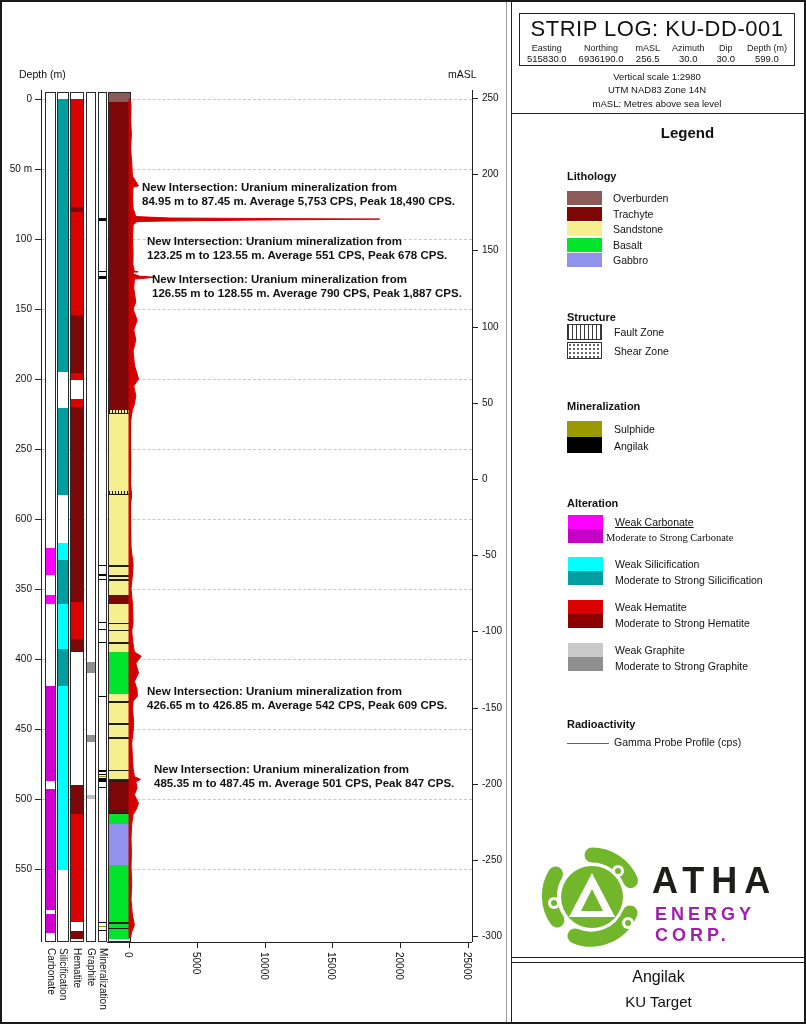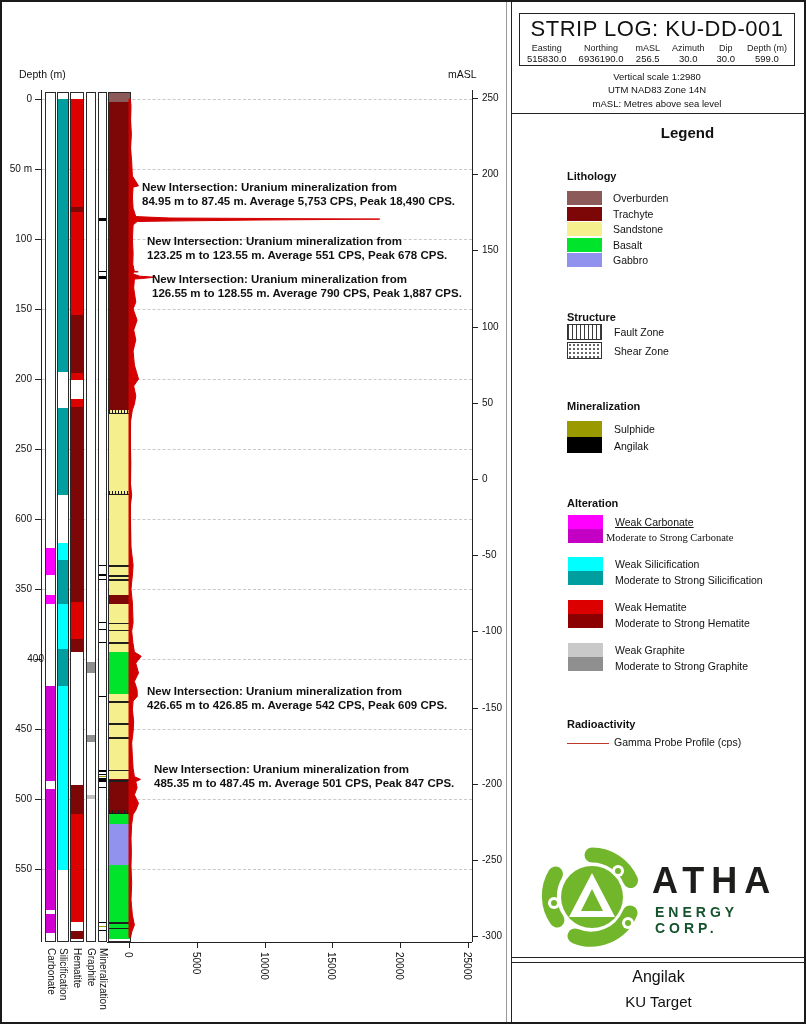--- a/index.html
+++ b/index.html
@@ -64,21 +64,21 @@
       <div class="lbl" style="left: 0px; top: 301px; width: 30px; text-align: right; font-size: 10px;">150</div>
       <div class="tick-line" style="left: 33px; top: 377px; width: 6px;"></div>
       <div class="lbl" style="left: 0px; top: 371px; width: 30px; text-align: right; font-size: 10px;">200</div>
       <div class="tick-line" style="left: 33px; top: 447px; width: 6px;"></div>
       <div class="lbl" style="left: 0px; top: 441px; width: 30px; text-align: right; font-size: 10px;">250</div>
       <div class="tick-line" style="left: 33px; top: 517px; width: 6px;"></div>
       <div class="lbl" style="left: 0px; top: 511px; width: 30px; text-align: right; font-size: 10px;">600</div>
       <div class="tick-line" style="left: 33px; top: 587px; width: 6px;"></div>
       <div class="lbl" style="left: 0px; top: 581px; width: 30px; text-align: right; font-size: 10px;">350</div>
       <div class="tick-line" style="left: 33px; top: 657px; width: 6px;"></div>
-      <div class="lbl" style="left: 0px; top: 651px; width: 30px; text-align: right; font-size: 10px; padding-left: 12px;">400</div>
+      <div class="lbl" style="left: 0px; top: 651px; width: 30px; text-align: right; font-size: 10px;">400</div>
       <div class="tick-line" style="left: 33px; top: 727px; width: 6px;"></div>
       <div class="lbl" style="left: 0px; top: 721px; width: 30px; text-align: right; font-size: 10px;">450</div>
       <div class="tick-line" style="left: 33px; top: 797px; width: 6px;"></div>
       <div class="lbl" style="left: 0px; top: 791px; width: 30px; text-align: right; font-size: 10px;">500</div>
       <div class="tick-line" style="left: 33px; top: 867px; width: 6px;"></div>
       <div class="lbl" style="left: 0px; top: 861px; width: 30px; text-align: right; font-size: 10px;">550</div>
     </div>
   <div id="masl-ticks" class="abs">
       <div class="tick-line" style="left: 470px; top: 96px; width: 6px;"></div>
       <div class="lbl" style="left: 480px; top: 90px; font-size: 10px;">250</div>
@@ -339,19 +339,19 @@
     <polygon points="52,28 75,72 29,72" fill="#ffffff"></polygon>
     <polygon points="52,44 63,66 41,66" fill="#72b62c"></polygon>
     <circle cx="78" cy="26" r="6" fill="#ffffff"></circle>
     <circle cx="88" cy="78" r="6" fill="#ffffff"></circle>
     <circle cx="14" cy="58" r="6" fill="#ffffff"></circle>
     <circle cx="78" cy="26" r="3" fill="#72b62c"></circle>
     <circle cx="88" cy="78" r="3" fill="#72b62c"></circle>
     <circle cx="14" cy="58" r="3" fill="#72b62c"></circle>
   </svg>
   <div class="lbl" style="left:650px;top:858px;font-size:36px;font-weight:bold;letter-spacing:7px;color:#1d1d1b;">ATHA</div>
-  <div class="lbl" style="left:653px;top:902px;font-size:14px;font-weight:bold;letter-spacing:4px;color:#14532d;">ENERGY CORP.</div>
+  <div class="lbl" style="left:653px;top:902px;font-size:18px;font-weight:bold;letter-spacing:4px;color:#a21caf;">ENERGY CORP.</div>
 
   <div class="panel-line" style="top:955px;"></div>
   <div class="panel-line" style="top:960px;"></div>
   <div class="lbl" style="left:509px;top:966px;width:295px;text-align:center;font-size:16px;">Angilak</div>
   <div class="lbl" style="left:509px;top:991px;width:295px;text-align:center;font-size:15px;">KU Target</div>
 </div>
 
 </body></html>

